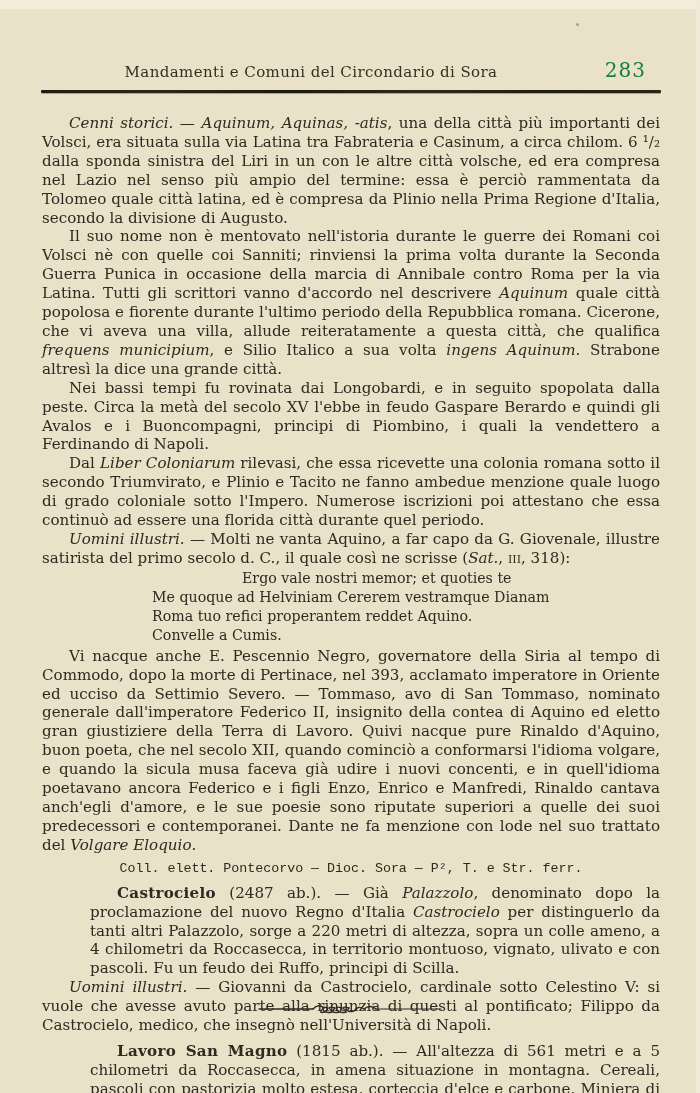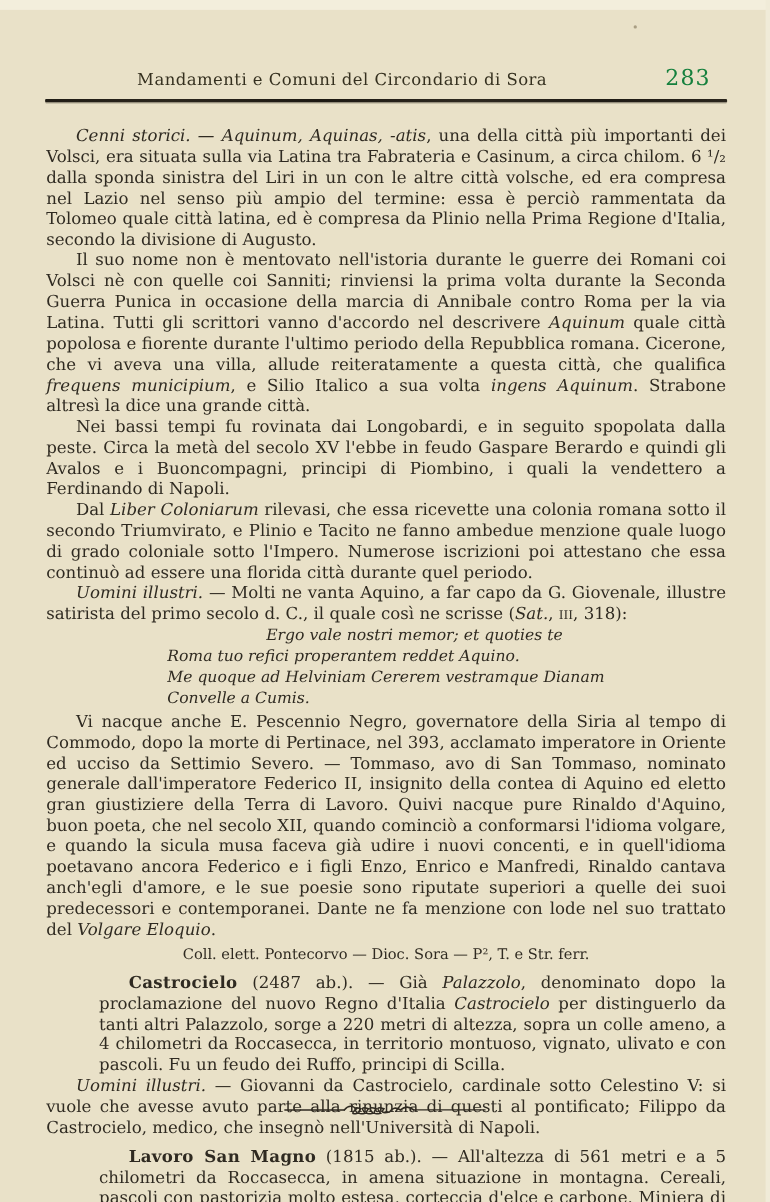--- a/index.html
+++ b/index.html
@@ -47,28 +47,28 @@
     font-size:15.1px; line-height:18.9px;
     text-align:justify; text-justify:inter-word;
     hyphens:none;
   }
   .para { margin:0; text-indent:27px; }
   .para.section-start { margin-top:7px;margin-left:48px; }
   .seg-i { font-style:italic; }
   .seg-b { font-weight:bold; letter-spacing:.3px; }
   .seg-sc { font-variant:small-caps; }
   .verse {
-    font-style:italic; font-size:14.2px; line-height:19px;
+    font-size:14.2px; line-height:19px;
     text-align:left; margin:1px 0 2px 0;
   }
   .verse-line { padding-left:110px; }
   .verse-line.vi1 { padding-left:200px; }
   .note {
     text-align:center; font-size:13.3px; line-height:16px;
-    margin:6px 0 7px 0; text-indent:0; color:#2f2a21;
+    margin:6px 0 7px 0; text-indent:0; color:#2f2a21;font-family:Liberation Mono, monospace;
   }
   .ornament {
     position:absolute; left:0; right:0; top:1000px;
     text-align:center;
   }
   .ornament svg { display:inline-block; }
 </style>
 </head>
 <body>
 
@@ -85,22 +85,22 @@
   <div class="header-rule"></div>
 
   <div class="page-body">
       <p class="para"><span class="seg-i">Cenni storici. — Aquinum, Aquinas, -atis</span><span>, una della città più importanti dei Volsci, era situata sulla via Latina tra Fabrateria e Casinum, a circa chilom. 6 ¹/₂ dalla sponda sinistra del Liri in un con le altre città volsche, ed era compresa nel Lazio nel senso più ampio del termine: essa è perciò rammentata da Tolomeo quale città latina, ed è compresa da Plinio nella Prima Regione d'Italia, secondo la divisione di Augusto.</span></p>
       <p class="para"><span>Il suo nome non è mentovato nell'istoria durante le guerre dei Romani coi Volsci nè con quelle coi Sanniti; rinviensi la prima volta durante la Seconda Guerra Punica in occasione della marcia di Annibale contro Roma per la via Latina. Tutti gli scrittori vanno d'accordo nel descrivere </span><span class="seg-i">Aquinum</span><span> quale città popolosa e fiorente durante l'ultimo periodo della Repubblica romana. Cicerone, che vi aveva una villa, allude reiteratamente a questa città, che qualifica </span><span class="seg-i">frequens municipium</span><span>, e Silio Italico a sua volta </span><span class="seg-i">ingens Aquinum</span><span>. Strabone altresì la dice una grande città.</span></p>
       <p class="para"><span>Nei bassi tempi fu rovinata dai Longobardi, e in seguito spopolata dalla peste. Circa la metà del secolo XV l'ebbe in feudo Gaspare Berardo e quindi gli Avalos e i Buoncompagni, principi di Piombino, i quali la vendettero a Ferdinando di Napoli.</span></p>
       <p class="para"><span>Dal </span><span class="seg-i">Liber Coloniarum</span><span> rilevasi, che essa ricevette una colonia romana sotto il secondo Triumvirato, e Plinio e Tacito ne fanno ambedue menzione quale luogo di grado coloniale sotto l'Impero. Numerose iscrizioni poi attestano che essa continuò ad essere una florida città durante quel periodo.</span></p>
       <p class="para"><span class="seg-i">Uomini illustri.</span><span> — Molti ne vanta Aquino, a far capo da G. Giovenale, illustre satirista del primo secolo d. C., il quale così ne scrisse (</span><span class="seg-i">Sat.</span><span>, </span><span class="seg-sc">iii</span><span>, 318):</span></p>
       <div class="verse">
         <div class="verse-line vi1">Ergo vale nostri memor; et quoties te</div>
+        <div class="verse-line">Me quoque ad Helviniam Cererem vestramque Dianam</div>
         <div class="verse-line">Roma tuo refici properantem reddet Aquino.</div>
-        <div class="verse-line">Me quoque ad Helviniam Cererem vestramque Dianam</div>
         <div class="verse-line">Convelle a Cumis.</div>
       </div>
       <p class="para"><span>Vi nacque anche E. Pescennio Negro, governatore della Siria al tempo di Commodo, dopo la morte di Pertinace, nel 393, acclamato imperatore in Oriente ed ucciso da Settimio Severo. — Tommaso, avo di San Tommaso, nominato generale dall'imperatore Federico II, insignito della contea di Aquino ed eletto gran giustiziere della Terra di Lavoro. Quivi nacque pure Rinaldo d'Aquino, buon poeta, che nel secolo XII, quando cominciò a conformarsi l'idioma volgare, e quando la sicula musa faceva già udire i nuovi concenti, e in quell'idioma poetavano ancora Federico e i figli Enzo, Enrico e Manfredi, Rinaldo cantava anch'egli d'amore, e le sue poesie sono riputate superiori a quelle dei suoi predecessori e contemporanei. Dante ne fa menzione con lode nel suo trattato del </span><span class="seg-i">Volgare Eloquio</span><span>.</span></p>
       <div class="note">Coll. elett. Pontecorvo — Dioc. Sora — P², T. e Str. ferr.</div>
       <p class="para section-start"><span class="seg-b">Castrocielo</span><span> (2487 ab.). — Già </span><span class="seg-i">Palazzolo</span><span>, denominato dopo la proclamazione del nuovo Regno d'Italia </span><span class="seg-i">Castrocielo</span><span> per distinguerlo da tanti altri Palazzolo, sorge a 220 metri di altezza, sopra un colle ameno, a 4 chilometri da Roccasecca, in territorio montuoso, vignato, ulivato e con pascoli. Fu un feudo dei Ruffo, principi di Scilla.</span></p>
       <p class="para"><span class="seg-i">Uomini illustri.</span><span> — Giovanni da Castrocielo, cardinale sotto Celestino V: si vuole che avesse avuto parte alla rinunzia di questi al pontificato; Filippo da Castrocielo, medico, che insegnò nell'Università di Napoli.</span></p>
       <p class="para section-start"><span class="seg-b">Lavoro San Magno</span><span> (1815 ab.). — All'altezza di 561 metri e a 5 chilometri da Roccasecca, in amena situazione in montagna. Cereali, pascoli con pastorizia molto estesa, corteccia d'elce e carbone. Miniera di asfalto a 900 metri sul mare.</span></p>
     </div>
 
   <div class="ornament">

